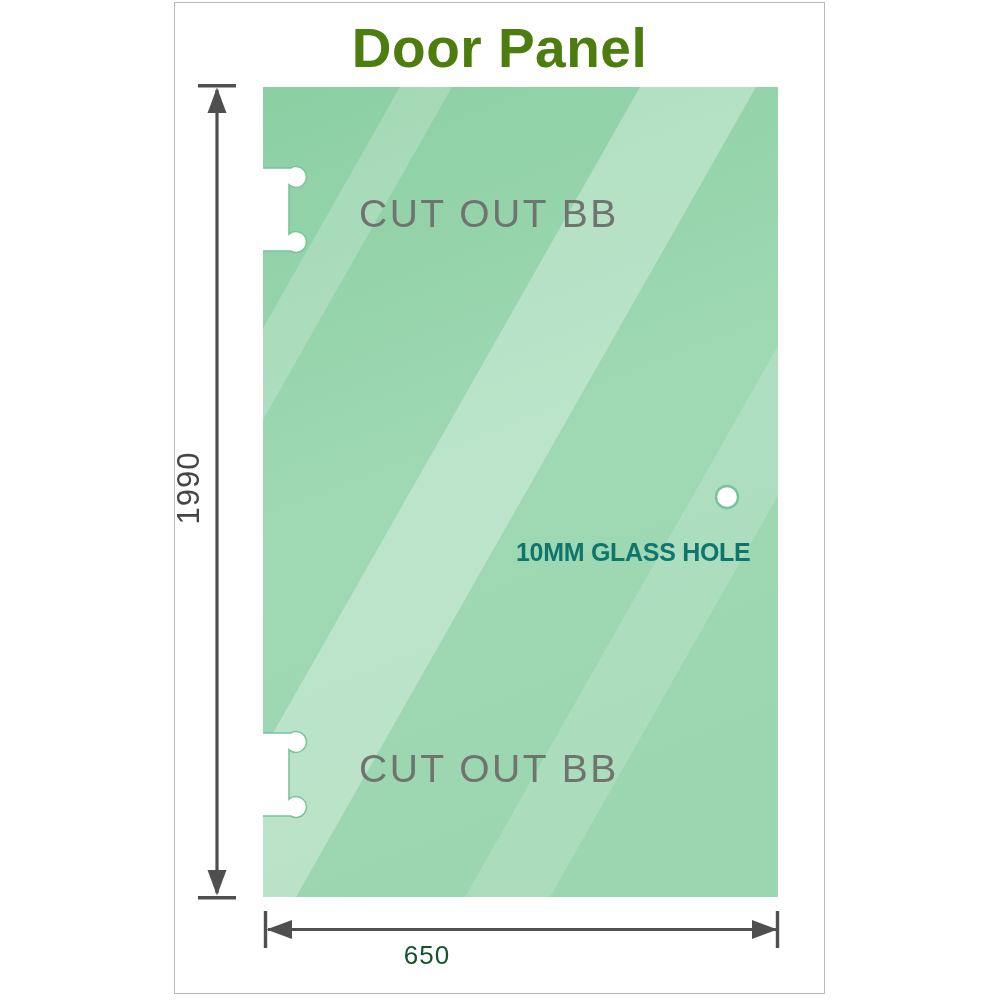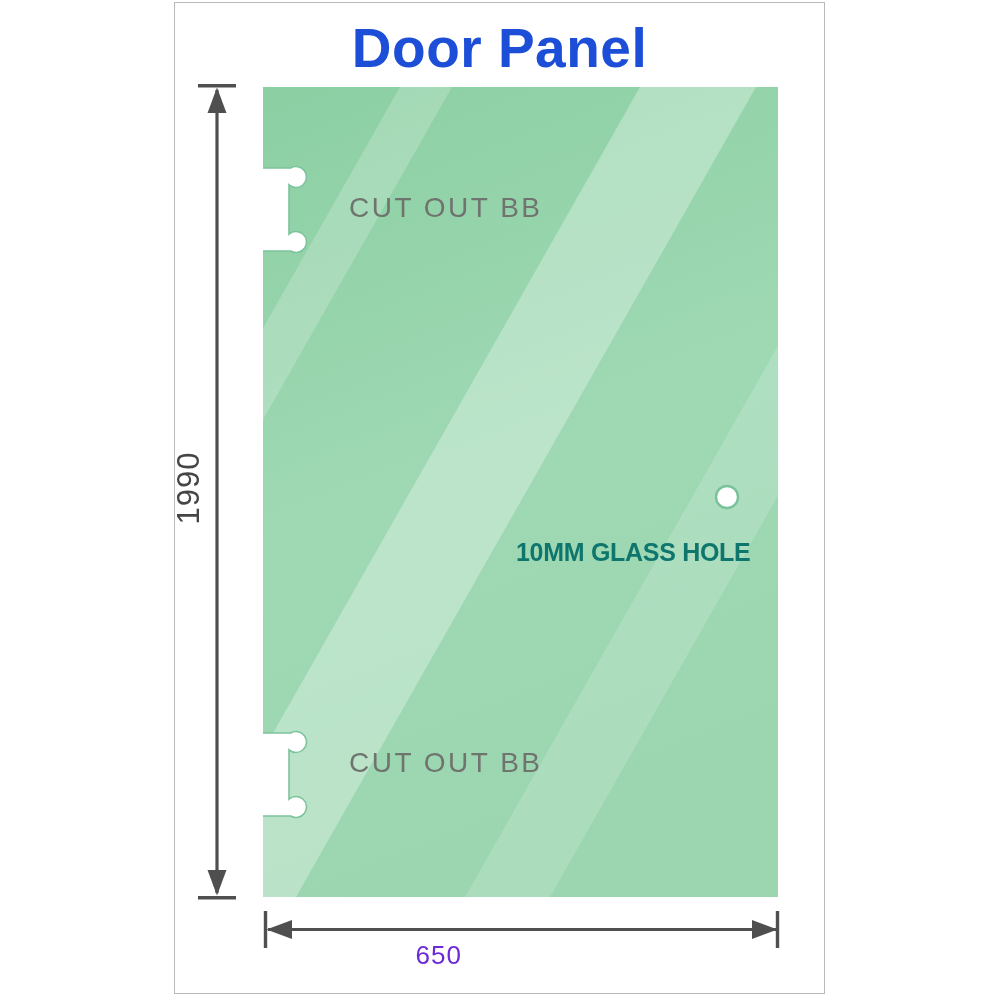--- a/index.html
+++ b/index.html
@@ -8,40 +8,40 @@
     font-family:"Liberation Sans", sans-serif;overflow:hidden;
   }
   .card{
     position:absolute;left:174px;top:2px;width:651px;height:992px;
     border:1px solid #b9b9b9;background:#ffffff;box-sizing:border-box;
   }
   svg.drawing{position:absolute;left:0;top:0;width:1000px;height:1000px;}
   .label{position:absolute;white-space:nowrap;}
   .title{
     left:174px;top:16px;width:651px;text-align:center;
-    font-size:55px;font-weight:bold;color:#1d4ed8;letter-spacing:0.5px;
+    font-size:55px;font-weight:bold;color:#4d7c0f;letter-spacing:0.5px;
   }
   .cutout-label{
-    font-size:28px;color:#6f746f;letter-spacing:2.5px;font-weight:400;
+    font-size:39px;color:#6f746f;letter-spacing:2.5px;font-weight:400;margin-left:10px;
   }
   .cutout-label.top{left:349px;top:192px;}
   .cutout-label.bottom{left:349px;top:747px;}
   .hole-label{
     left:516px;top:538px;font-size:25px;font-weight:bold;color:#0f766e;
     letter-spacing:-0.3px;
   }
   .height-label{
     left:146px;top:472px;width:86px;height:32px;
     display:flex;align-items:center;justify-content:center;
     transform:rotate(-90deg);
     font-size:31px;color:#454545;letter-spacing:1px;
   }
   .width-label{
-    left:392px;top:940px;width:70px;text-align:right;
-    font-size:26px;color:#6d28d9;letter-spacing:1px;
+    left:392px;top:940px;width:70px;text-align:center;
+    font-size:26px;color:#14532d;letter-spacing:1px;
   }
 </style>
 </head>
 <body>
 
 <div class="card"></div>
 
 <svg class="drawing" viewBox="0 0 1000 1000">
   <defs>
     <linearGradient id="glassGrad" x1="0" y1="0" x2="0.25" y2="1">

